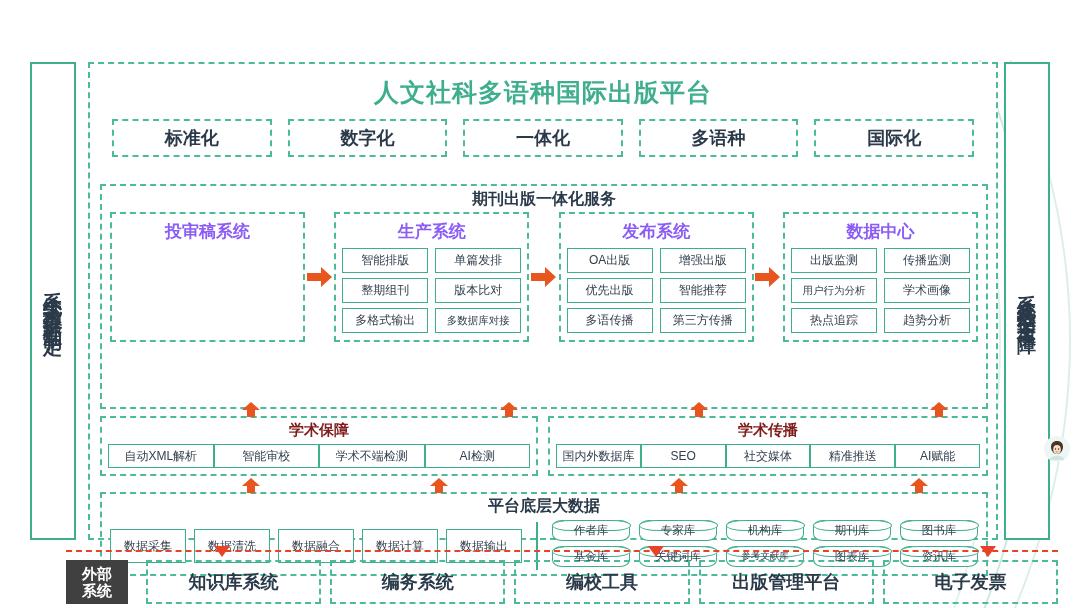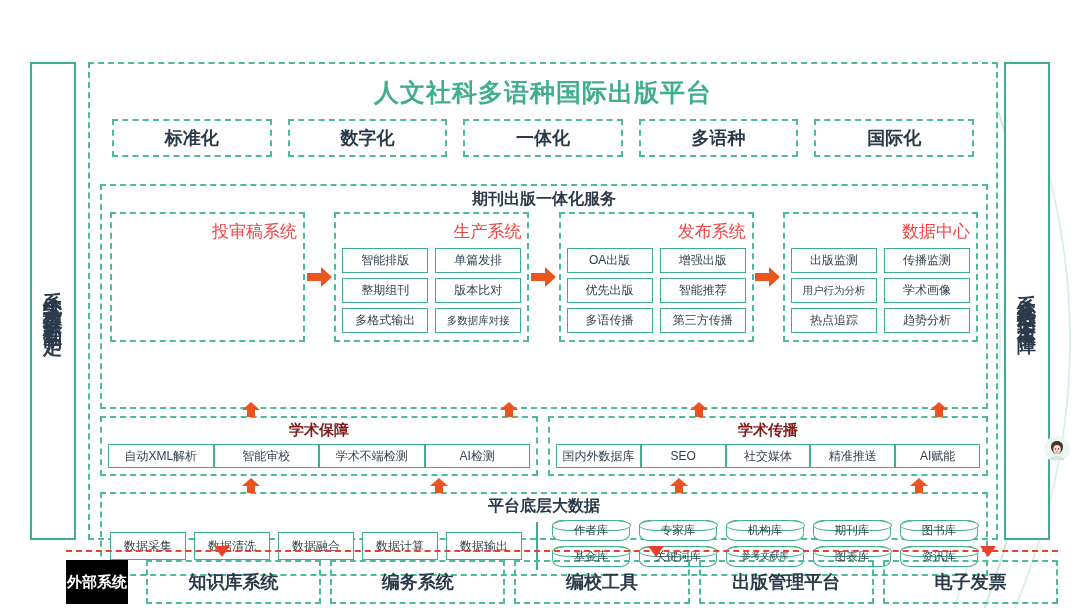--- a/index.html
+++ b/index.html
@@ -59,21 +59,21 @@
 
   
   .jp {
     position:absolute; left:10px; top:120px; width:888px; height:225px;
     border:2px dashed #4dbb99;
   }
   .jp-title { text-align:center; font-size:16px; font-weight:bold; color:#2b3a4a; margin-top:3px; }
 
   .syscols { display:flex; padding:2px 8px 0 8px; }
   .syscol { width:200px; border:2px dashed #4dbb99; padding:4px 6px 7px 6px; }
-  .syscol-title { text-align:right; font-size:17px; font-weight:normal; color:#ef4444; margin:2px 0 5px 0; }
+  .syscol-title { text-align:center; font-size:17px; font-weight:bold; color:#8b5cf6; margin:2px 0 5px 0; }
   .grid2 { display:grid; grid-template-columns:1fr 1fr; gap:5px 7px; }
   .cell {
     border:1.5px solid #3fae8e; height:25px;
     display:flex; align-items:center; justify-content:center;
     font-size:12px; color:#33414f; white-space:nowrap; background:#fff;
   }
   .cell.sm { font-size:10.5px; }
 
   .arrow-r {
     width:30px; display:flex; align-items:center; justify-content:center;
@@ -90,21 +90,21 @@
   .midcells .cell { flex:1; height:24px; }
 
   
   .bigdata {
     position:absolute; left:10px; top:428px; width:888px; height:84px;
     border:2px dashed #4dbb99; padding:2px 8px;
   }
   .bd-title { text-align:center; font-size:16px; font-weight:bold; color:#2b3a4a; margin-bottom:3px; }
   .bd-body { display:flex; align-items:center; }
   .bd-left { display:flex; gap:8px; }
-  .bd-left .cell { width:76px; height:28px; }
+  .bd-left .cell { width:76px; height:34px; }
   .bd-divider { width:2px; height:48px; background:#3fae8e; margin:0 14px; }
   .bd-right { flex:1; }
   .dbrow { display:flex; gap:9px; margin-bottom:5px; }
   .db {
     flex:1; height:21px; position:relative;
     border:1.5px solid #3fae8e; border-radius:10px/7px;
     display:flex; align-items:center; justify-content:center;
     font-size:11.5px; color:#33414f; background:#fff; white-space:nowrap;
   }
   .db.sm { font-size:9.5px; }
@@ -122,22 +122,22 @@
   .redline {
     position:absolute; left:44px; top:488px; width:992px; height:0;
     border-top:2px dashed #e8432a; z-index:4;
   }
   .reddown { position:absolute; width:16px; height:11px; z-index:5; }
   .reddown svg { width:100%; height:100%; display:block; }
 
   
   .extrow { position:absolute; left:44px; top:497px; width:992px; height:46px; display:flex; align-items:center; }
   .extbadge {
-    width:62px; height:44px; background:#000000; color:#fff;
-    display:flex; flex-direction:row; align-items:center; justify-content:center;
+    width:62px; height:44px; background:#404040; color:#fff;
+    display:flex; flex-direction:column; align-items:center; justify-content:center;
     font-size:15px; font-weight:bold; line-height:1.15; margin-right:18px;
   }
   .ext {
     flex:1; height:44px; margin-right:9px; border:2px dashed #4dbb99;
     display:flex; align-items:center; justify-content:center;
     font-size:18px; font-weight:bold; color:#2b3a4a; white-space:nowrap;
   }
   .ext:last-child { margin-right:0; }
 
   

